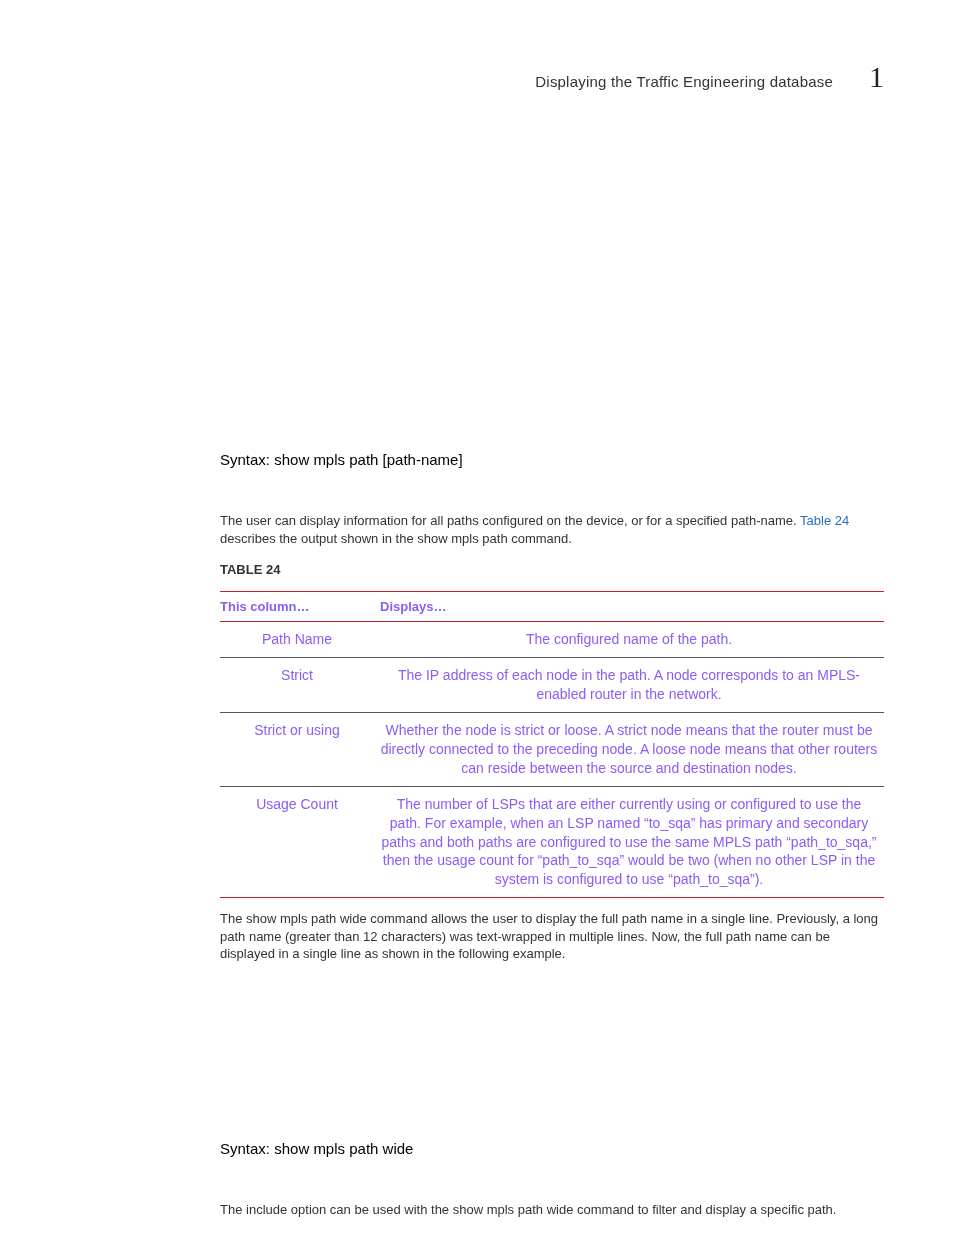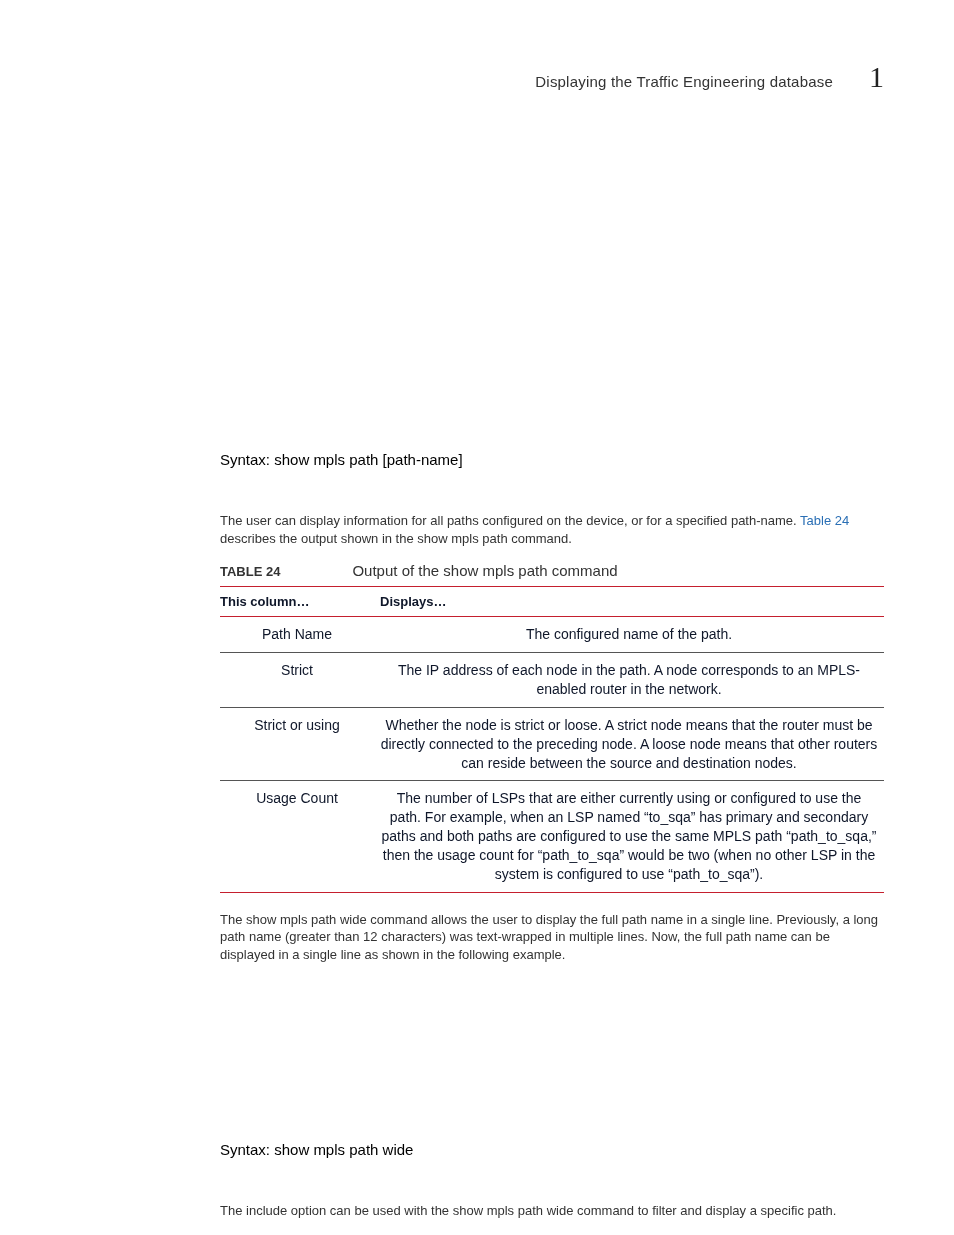--- a/index.html
+++ b/index.html
@@ -72,22 +72,22 @@
     font-size: 13px;
   }
   .table-caption .cap-text {
     font-size: 15px;
     color: #333333;
   }
   table.doc-table {
     width: 100%;
     border-collapse: collapse;
     font-size: 14px;
-    color: #0f172a;
-    margin-top: 4px;
+    color: #8b5cf6;
+    margin-top: 12px;
   }
   table.doc-table thead th {
     text-align: left;
     font-weight: 700;
     font-size: 13px;
     padding: 6px 6px 6px 0;
     border-top: 1.5px solid #c51f2e;
     border-bottom: 1.5px solid #c51f2e;
   }
   table.doc-table tbody td {
@@ -96,21 +96,21 @@
     font-size: 14px;
     padding: 8px 6px 8px 0;
     border-bottom: 1px solid #555555;
     line-height: 1.35;
   }
   table.doc-table tbody tr:last-child td {
     border-bottom: 1.5px solid #c51f2e;
   }
   table.doc-table col.c1 { width: 160px; }
   .after-table {
-    margin-top: 18px;
+    margin-top: 12px;
   }
   .syntax-2 {
     margin-top: 176px;
   }
   .para-last {
     margin-top: 42px;
   }
 </style>
 </head>
 <body>
@@ -127,21 +127,20 @@
     <div class="syntax">
       <span>Syntax:  show mpls path [</span><span class="italic">path-name</span><span>]</span>
     </div>
 
     <div class="para">
       <span>The user can display information for all paths configured on the device, or for a specified </span><span class="italic">path-name</span><span>. </span><span class="link">Table 24</span><span> describes the output shown in the show mpls path command.</span>
     </div>
 
     <div class="table-caption">
       <span class="cap-label">TABLE 24</span>
-      <span class="cap-text">Output of the show mpls path command</span>
     </div>
 
     <table class="doc-table">
       <colgroup>
         <col class="c1">
         <col>
       </colgroup>
       <thead>
         <tr>
           <th>This column…</th>

